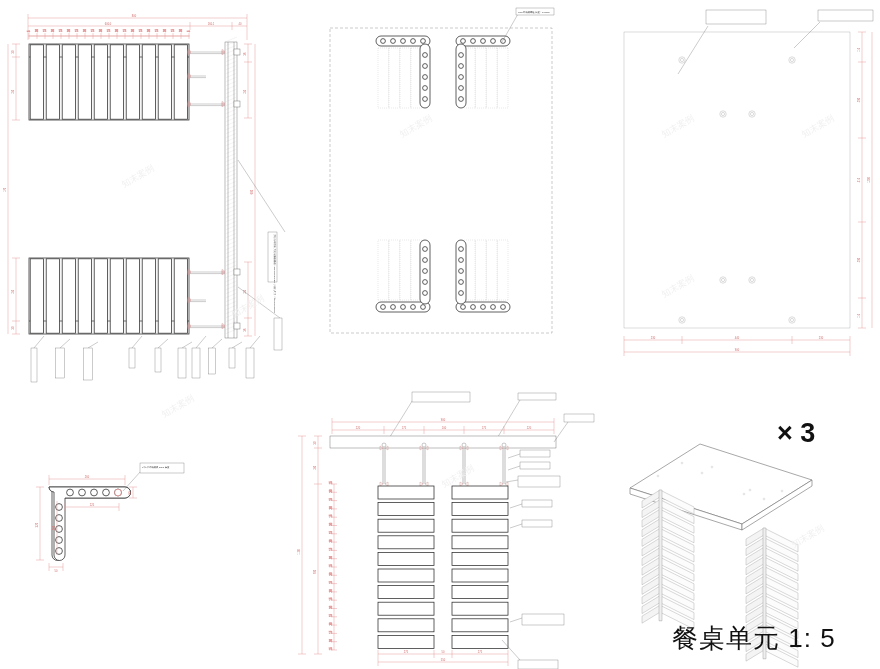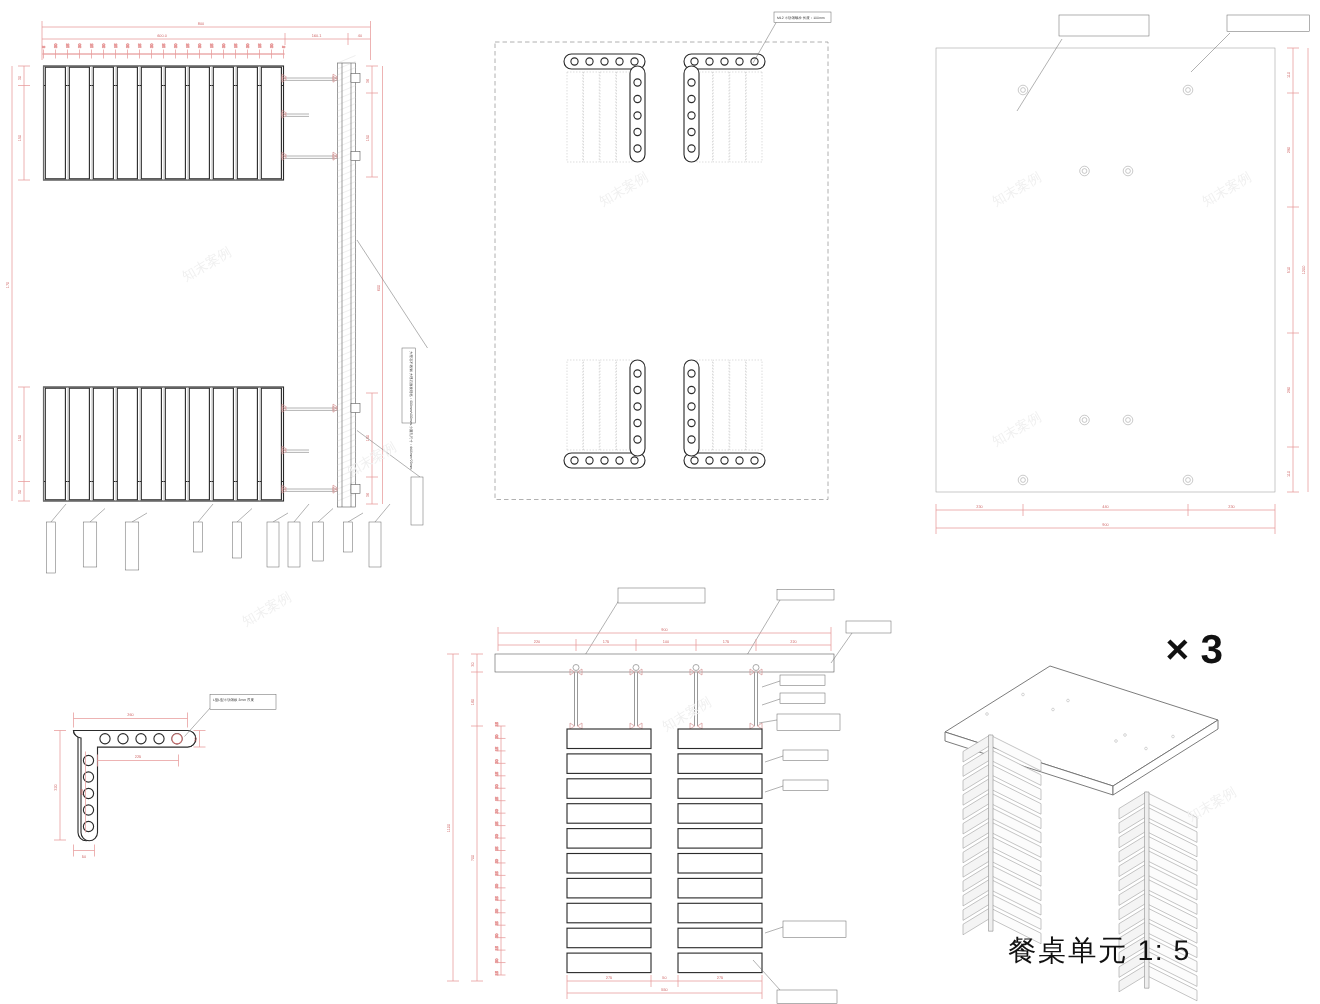--- a/index.html
+++ b/index.html
@@ -14,21 +14,21 @@
   .dimtxt{fill:#d06a6a;font-size:2.6px;font-family:"Liberation Sans",sans-serif;}
   .obj{stroke:#2b2b2b;stroke-width:.75;fill:#ffffff;}
   .objthin{stroke:#5a5a5a;stroke-width:.4;fill:#ffffff;}
   .objlight{stroke:#9a9a9a;stroke-width:.35;fill:#ffffff;}
   .dash{stroke:#8a8a8a;stroke-width:.45;fill:none;stroke-dasharray:3 2;}
   .dot{stroke:#b5b5b5;stroke-width:.3;fill:none;stroke-dasharray:1 1;}
   .leader{stroke:#6b6b6b;stroke-width:.35;fill:none;}
   .notebox{stroke:#6b6b6b;stroke-width:.35;fill:#ffffff;}
   .notetxt{fill:#3a3a3a;font-size:2.3px;font-family:"Liberation Sans",sans-serif;}
   .iso{stroke:#6d6d6d;stroke-width:.6;fill:#ffffff;}
-  .title{position:absolute;font-size:19px;letter-spacing:1px;color:#111;font-family:"Liberation Sans",sans-serif;white-space:nowrap;}
+  .title{position:absolute;font-size:26px;letter-spacing:1px;color:#111;font-family:"Liberation Sans",sans-serif;white-space:nowrap;}
   .mult{position:absolute;font-size:27px;font-weight:700;color:#111;font-family:"Liberation Sans",sans-serif;}
   .wm{position:absolute;color:#f0f0f0;font-size:9px;transform:rotate(-30deg);user-select:none;white-space:nowrap;}
 </style>
 </head>
 <body>
 
 <div class="sheet">
 
   <div class="view" style="left:0px;top:0px;width:310px;height:380px;">
     <svg viewBox="0 0 310 380" width="310" height="380">

